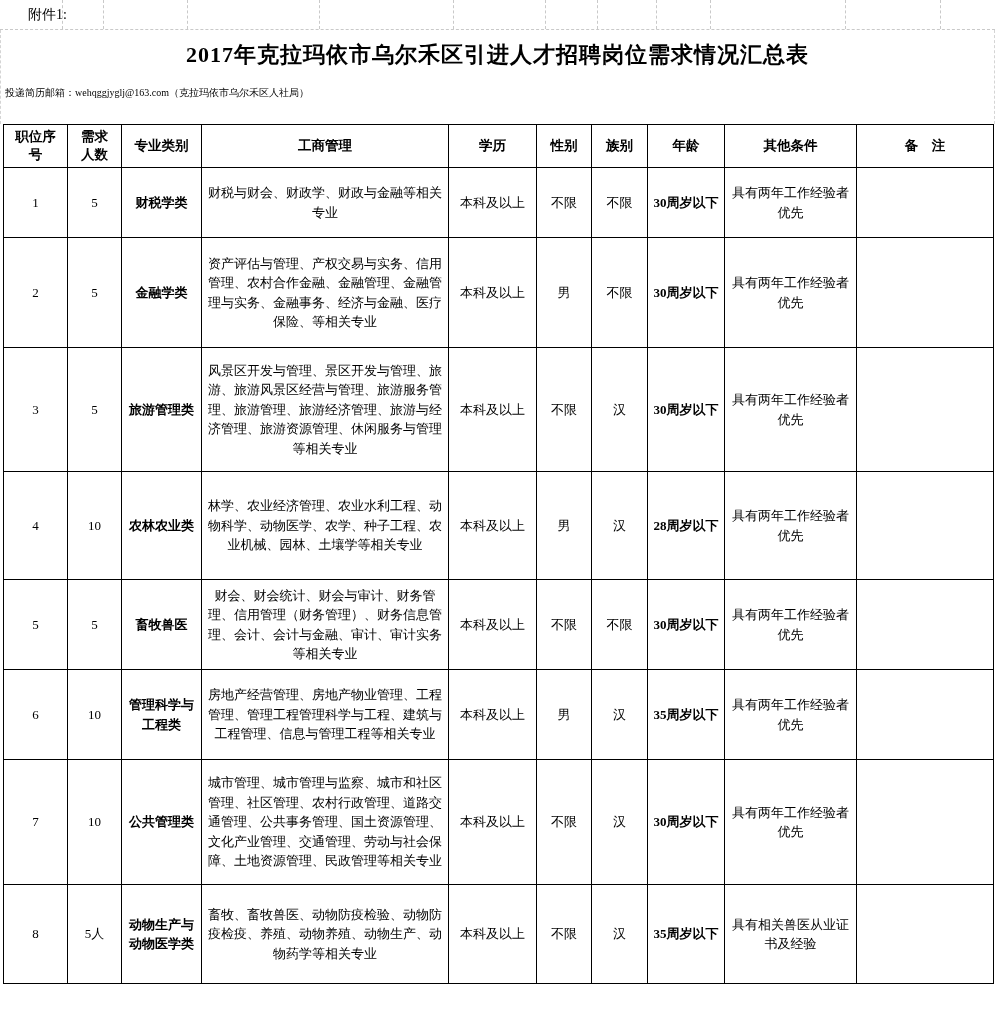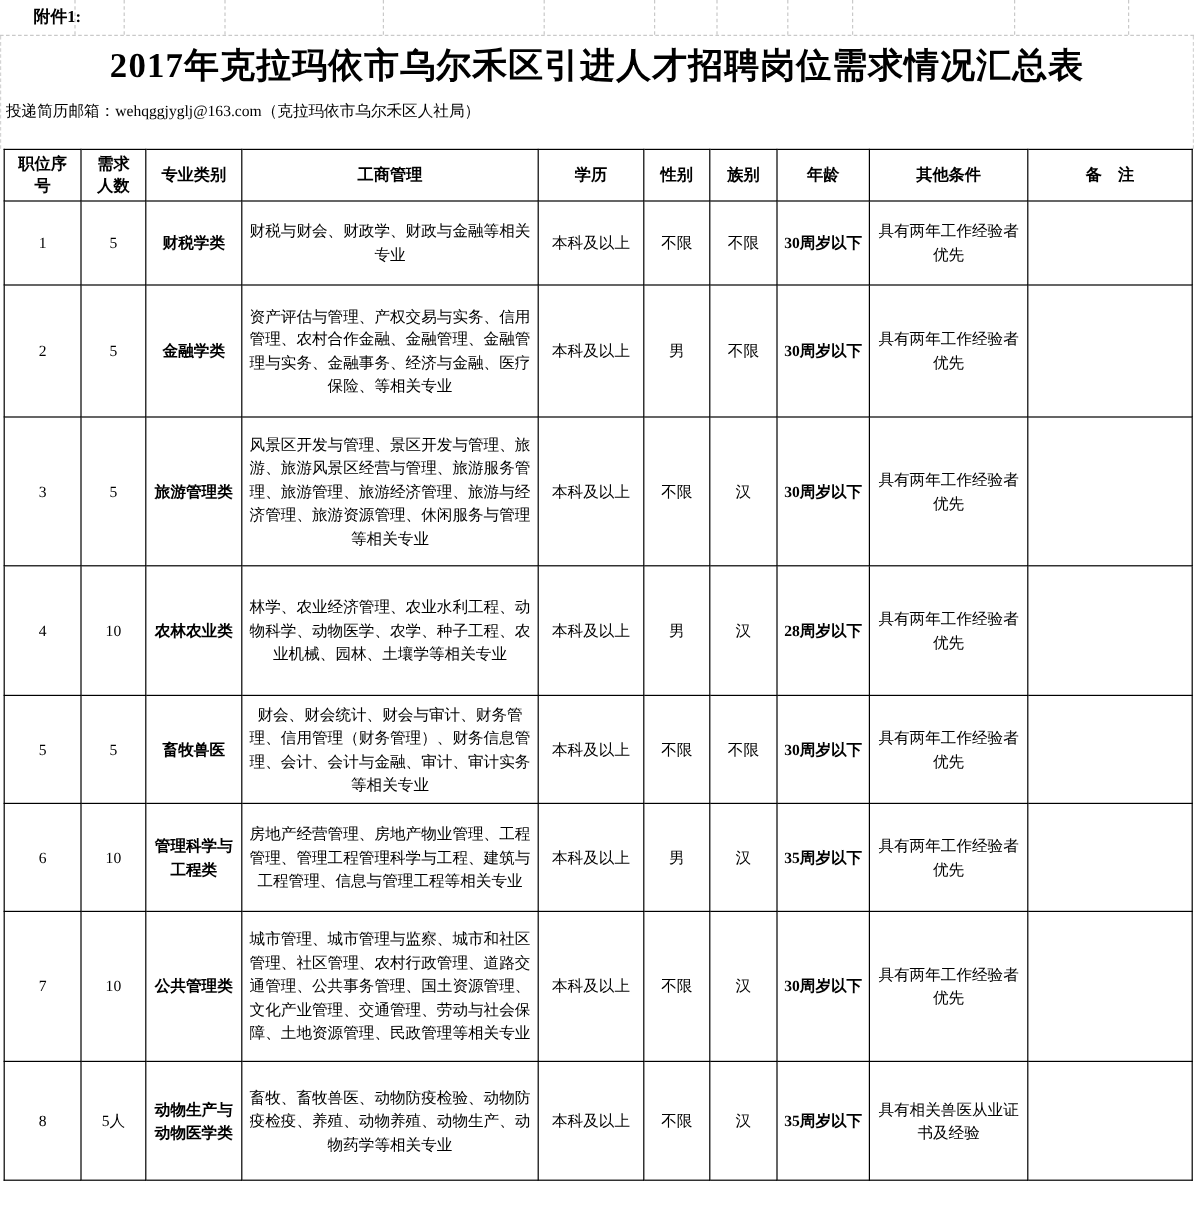--- a/index.html
+++ b/index.html
@@ -17,21 +17,21 @@
     position: relative;
     height: 30px;
     border-bottom: 1px dashed #c9c9c9;
     box-sizing: border-box;
   }
   .attachment-label {
     position: absolute;
     left: 28px;
     top: 0;
     line-height: 29px;
-    font-weight: bold;
+    font-weight: normal;
     font-size: 14px;
   }
   .vline {
     position: absolute;
     top: 0;
     width: 0;
     height: 29px;
     border-left: 1px dashed #c9c9c9;
   }
   .head-block {
@@ -39,30 +39,30 @@
     border-right: 1px dashed #d4d4d4;
     box-sizing: border-box;
   }
   .title-row {
     height: 50px;
     display: flex;
     align-items: center;
     justify-content: center;
   }
   .page-title {
-    font-size: 29px;
+    font-size: 22px;
     font-weight: bold;
     letter-spacing: 1px;
     white-space: nowrap;
   }
   .contact-block {
     height: 44px;
     box-sizing: border-box;
     padding: 3px 0 0 4px;
-    font-size: 13px;
+    font-size: 10px;
     line-height: 19px;
   }
   
   table.grid {
     border-collapse: collapse;
     table-layout: fixed;
     margin-left: 3px;
     width: 990px;
     font-size: 13px;
     padding-left: 40px;

